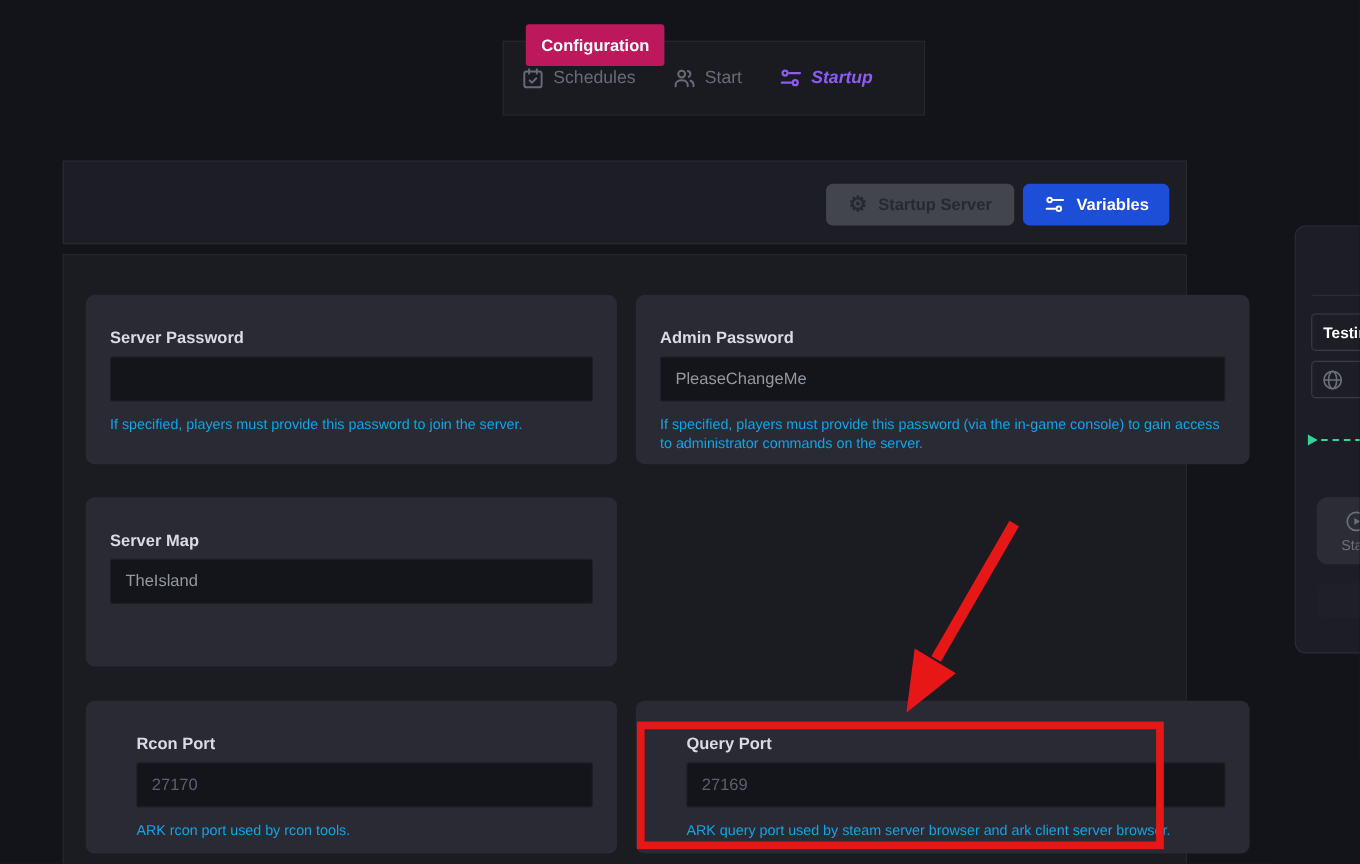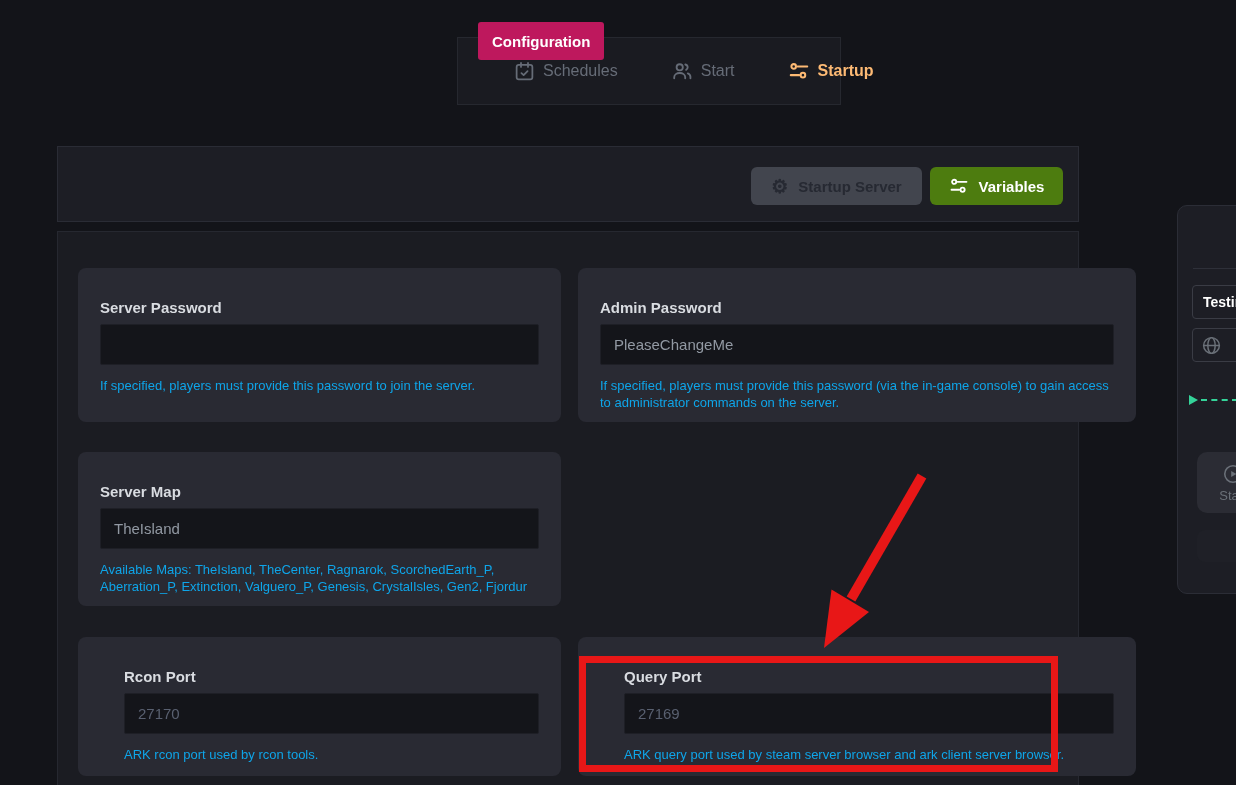--- a/index.html
+++ b/index.html
@@ -16,38 +16,38 @@
     position:absolute;left:478px;top:22px;
     height:38px;min-width:119px;
     background:#be185d;border-radius:3px;
     color:#ffffff;font-size:15px;font-weight:bold;
     display:flex;align-items:center;justify-content:center;
     padding:0 14px;box-sizing:border-box;z-index:10;
   }
   .tab-bar{
     position:absolute;left:457px;top:37px;width:384px;height:68px;
     background:#1a1b21;border:1px solid #26282f;box-sizing:border-box;
-    display:flex;align-items:center;gap:53px;
-    padding-left:56px;
+    display:flex;align-items:center;gap:33px;
+    padding-left:16px;
   }
   .tab{display:flex;align-items:center;gap:8px;color:#666c77;font-size:16px;cursor:pointer;}
   .tab .ticon{display:flex;align-items:center;}
-  .tab.active{color:#fdba74;font-weight:bold;}
+  .tab.active{color:#8b5cf6;font-weight:bold;font-style:italic;}
   
   .header-bar{
     position:absolute;left:57px;top:146px;width:1022px;height:76px;
     background:#1d1e25;border:1px solid #2a2c35;box-sizing:border-box;
   }
   .btn{
     position:absolute;top:20px;height:38px;border-radius:6px;border:none;
     display:flex;align-items:center;justify-content:center;gap:10px;
     font-family:"Liberation Sans", sans-serif;font-size:15px;font-weight:bold;cursor:pointer;
   }
   .btn-startup-server{left:693px;width:171px;background:#42454e;color:#262932;}
-  .btn-variables{left:872px;width:133px;background:#4d7c0f;color:#ffffff;}
+  .btn-variables{left:872px;width:133px;background:#1d4ed8;color:#ffffff;}
   .gear-glyph{font-size:19px;line-height:1;}
   
   .main-panel{
     position:absolute;left:57px;top:231px;width:1022px;height:560px;
     background:#1b1c22;border:1px solid #262830;box-sizing:border-box;
   }
   .card{
     position:absolute;width:483px;height:154px;
     background:#292a33;border-radius:8px;
     padding:31px 22px 0 22px;box-sizing:border-box;
@@ -178,21 +178,20 @@
 
   <div class="card col-right row-1">
     <div class="field-label">Admin Password</div>
     <input class="field-input" type="text" value="PleaseChangeMe" style="">
     <div class="field-help">If specified, players must provide this password (via the in-game console) to gain access to administrator commands on the server.</div>
   </div>
 
   <div class="card col-left row-2">
     <div class="field-label">Server Map</div>
     <input class="field-input" type="text" value="TheIsland" style="">
-    <div class="field-help">Available Maps: TheIsland, TheCenter, Ragnarok, ScorchedEarth_P, Aberration_P, Extinction, Valguero_P, Genesis, CrystalIsles, Gen2, Fjordur</div>
   </div>
 
 
   <div class="card col-left row-3">
     <div class="field-label">Rcon Port</div>
     <input class="field-input dim" type="text" value="27170" style="">
     <div class="field-help">ARK rcon port used by rcon tools.</div>
   </div>
 
   <div class="card col-right row-3">

